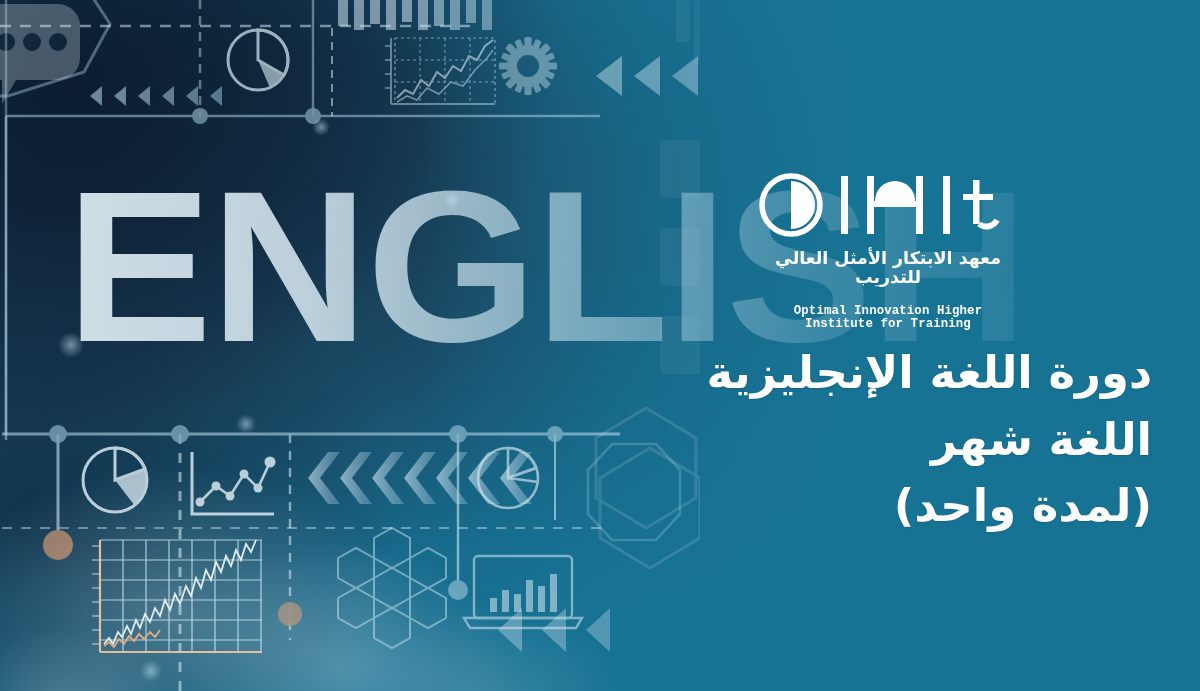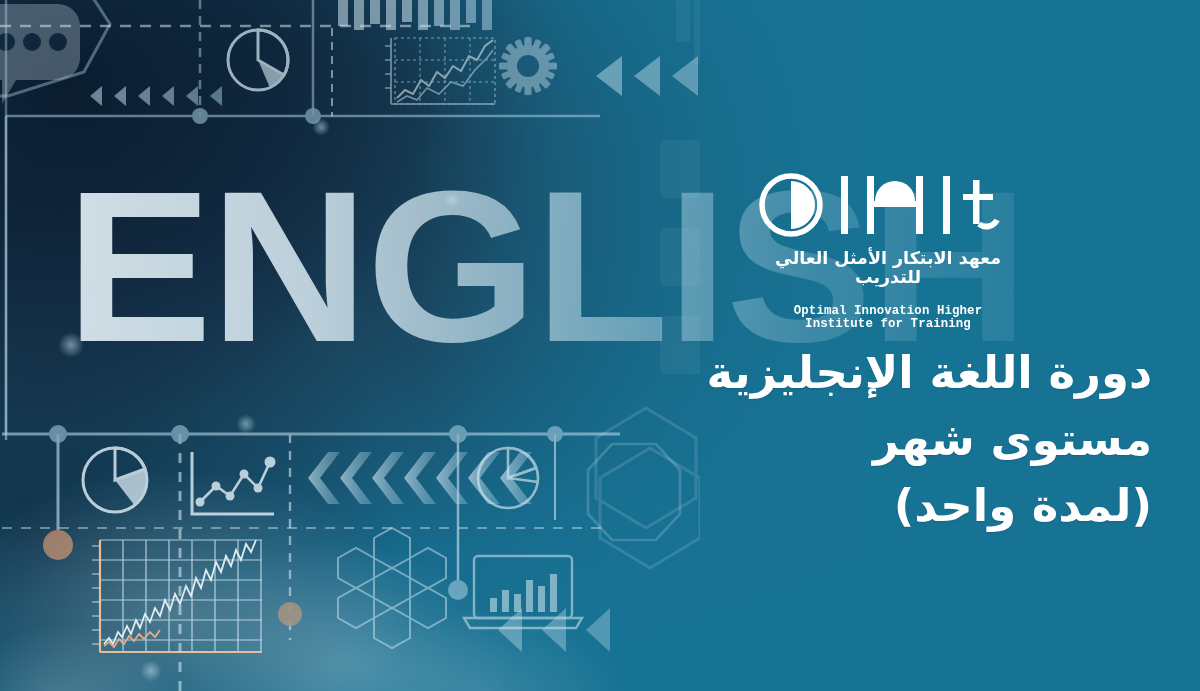--- a/index.html
+++ b/index.html
@@ -442,17 +442,17 @@
       </svg>
     </div>
 
     <div class="logo-sub-ar">معهد الابتكار الأمثل العالي للتدريب</div>
 
     <div class="logo-sub-en">Optimal Innovation Higher Institute for Training</div>
   </div>
 
   <div class="headline">
     <span class="ln">دورة اللغة الإنجليزية</span>
-    <span class="ln">مستوى شهر</span>
+    <span class="ln">اللغة شهر</span>
     <span class="ln">(لمدة واحد)</span>
   </div>
 
 </div>
 
 </body></html>

